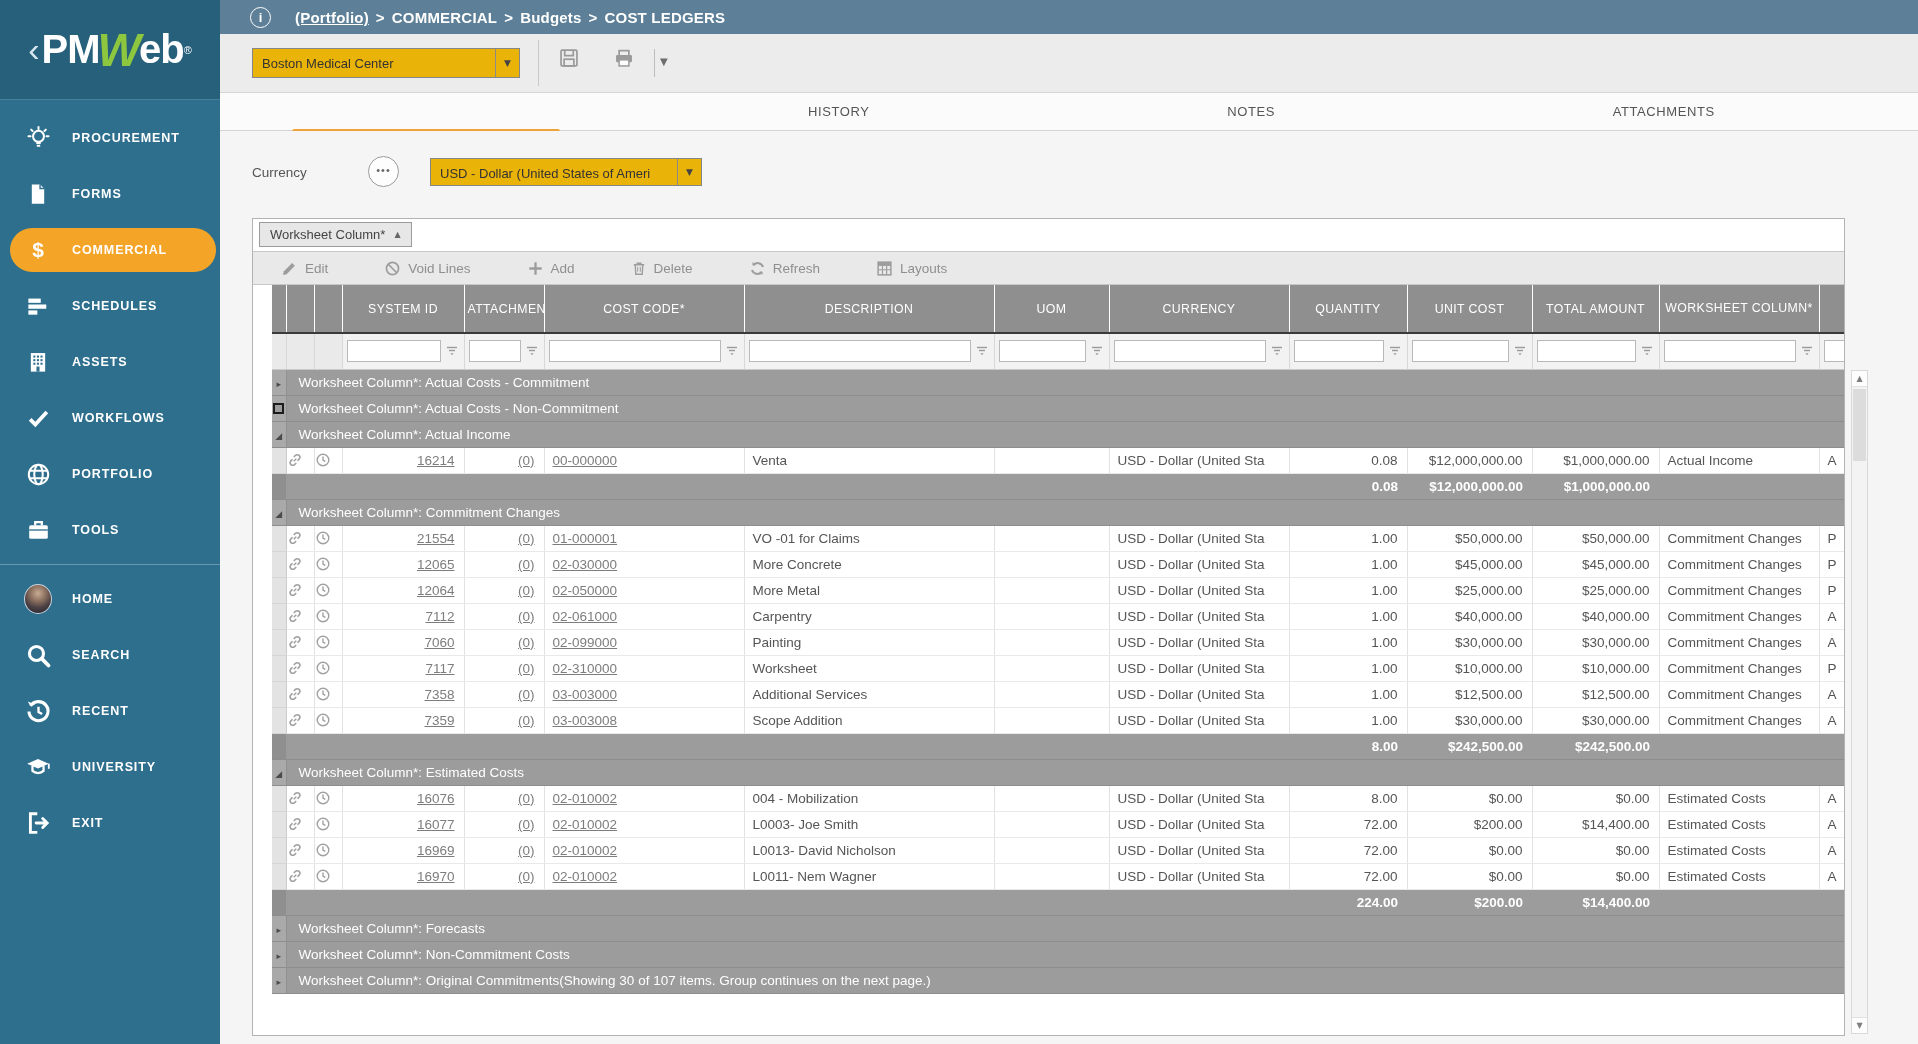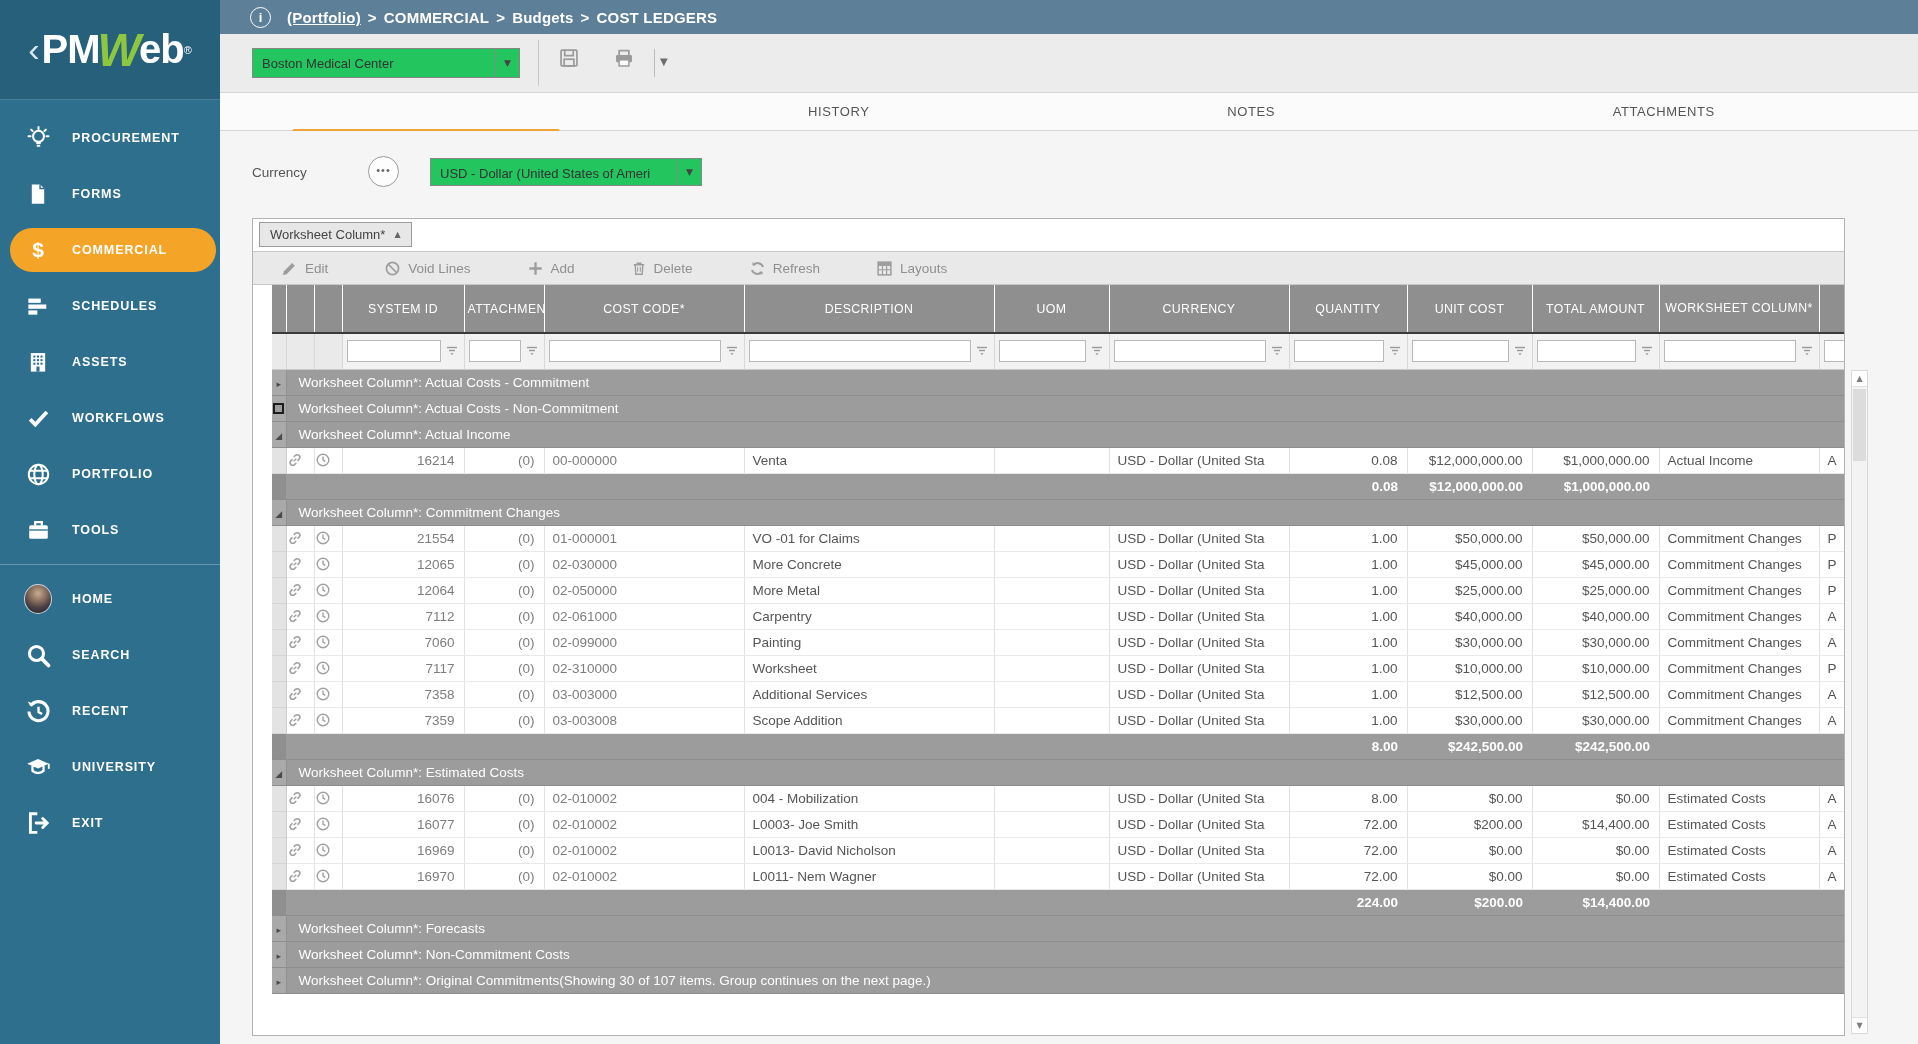--- a/index.html
+++ b/index.html
@@ -21,25 +21,25 @@
   .nav-item.active::before { content:""; position:absolute; left:10px; right:4px; top:6px; bottom:6px; background:#f4a427; border-radius:23px; }
   .nav-divider { height:1px; background:rgba(255,255,255,.28); margin:6px 0; }
   .avatar { width:30px; height:30px; border-radius:50%; border:1px solid #c6d2da;
             background:radial-gradient(circle at 50% 30%, #c9ac92 0%, #8a6f5e 34%, #4a3f44 62%, #23222e 100%); }
 
   
   #crumbbar { position:absolute; left:220px; top:0; width:1698px; height:34px; background:#5d8098; display:flex; align-items:center; color:#fff; }
   .info-btn { width:21px; height:21px; border:1.6px solid #fff; border-radius:50%; margin:0 16px 0 30px; display:flex; align-items:center; justify-content:center; font-size:13px; font-weight:bold; cursor:pointer; }
   #breadcrumb { font-size:15px; font-weight:600; letter-spacing:.2px; }
   #breadcrumb .seg { cursor:pointer; }
-  #breadcrumb .seg.u { text-decoration:underline; }
+  #breadcrumb .seg.u { text-decoration:underline;margin-left:8px; }
   #breadcrumb .sep { margin:0 7px; }
 
   #actionbar { position:absolute; left:220px; top:34px; width:1698px; height:59px; background:#ececec; border-bottom:1px solid #d6d6d6; }
-  .selectbox { position:absolute; display:flex; background:#22c55e; border:1px solid #868686; height:30px; cursor:pointer; }
+  .selectbox { position:absolute; display:flex; background:#eab308; border:1px solid #868686; height:30px; cursor:pointer; }
   #project-select { left:32px; top:14px; width:268px; }
   .sel-text { flex:1; padding:7px 9px 0; font-size:13px; color:#333; white-space:nowrap; overflow:hidden; }
   .sel-arrow { width:24px; border-left:1px solid #8a8a8a; display:flex; align-items:center; justify-content:center; color:#444; font-size:9px; }
   #bar-divider { position:absolute; left:318px; top:6px; width:1px; height:46px; background:#c9c9c9; }
   .bar-icon { position:absolute; top:13px; color:#9a9a9a; cursor:pointer; }
   #save-btn { left:338px; }
   #print-btn { left:392px; }
   #print-caret-sep { position:absolute; left:434px; top:15px; width:1px; height:28px; background:#bdbdbd; }
   #print-caret { position:absolute; left:440px; top:22px; font-size:10px; color:#6d6d6d; cursor:pointer; }
 
@@ -80,21 +80,21 @@
   tr.group-row td { background:#9c9c9c; color:#fff; font-size:13.5px; border-bottom:1px solid #8d8d8d; }
   tr.group-row td.gutter { background:#a9a9a9; border-right:1px solid #919191; text-align:center; cursor:pointer; }
   tr.group-row td.glabel { padding-left:12px; white-space:nowrap; overflow:hidden; }
   .gx { font-size:9px; color:#4b4b4b; }
   .focus-box { width:11px; height:11px; margin:0 auto; background:#9c9c9c; border:2px solid #1c1c1c; }
 
   tr.data-row td { background:#fff; font-size:13.5px; color:#555; border-right:1px solid #e2e2e2; border-bottom:1px solid #e9e9e9; padding:0 8px; white-space:nowrap; overflow:hidden; }
   tr.data-row td.gutter-d { background:#e3e3e3; border-right:1px solid #cbcbcb; border-bottom:1px solid #d5d5d5; padding:0; }
   tr.data-row td.icon-cell { text-align:center; padding:0; color:#a0a0a0; cursor:pointer; }
   tr.data-row td.num { text-align:right; padding-right:9px; }
-  a.glink { color:#7d7d7d; cursor:pointer; }
+  a.glink { color:#7d7d7d; text-decoration:underline; cursor:pointer; }
 
   tr.subtotal-row td { background:#9c9c9c; color:#fff; font-size:13.5px; font-weight:bold; border-bottom:1px solid #8d8d8d; padding:0 9px; white-space:nowrap; }
   tr.subtotal-row td.gutter-s { background:#8f8f8f; padding:0; }
   tr.subtotal-row td.num { text-align:right; }
 
   
   #vscroll { position:absolute; left:1851px; top:370px; width:17px; height:664px; background:#f3f3f3; border:1px solid #d9d9d9; }
   .sc-arrow { position:absolute; left:0; width:15px; height:16px; background:#fdfdfd; color:#7f7f7f; font-size:8px; display:flex; align-items:center; justify-content:center; cursor:pointer; }
   #sc-up { top:0; border-bottom:1px solid #e2e2e2; }
   #sc-down { bottom:0; border-top:1px solid #e2e2e2; }

